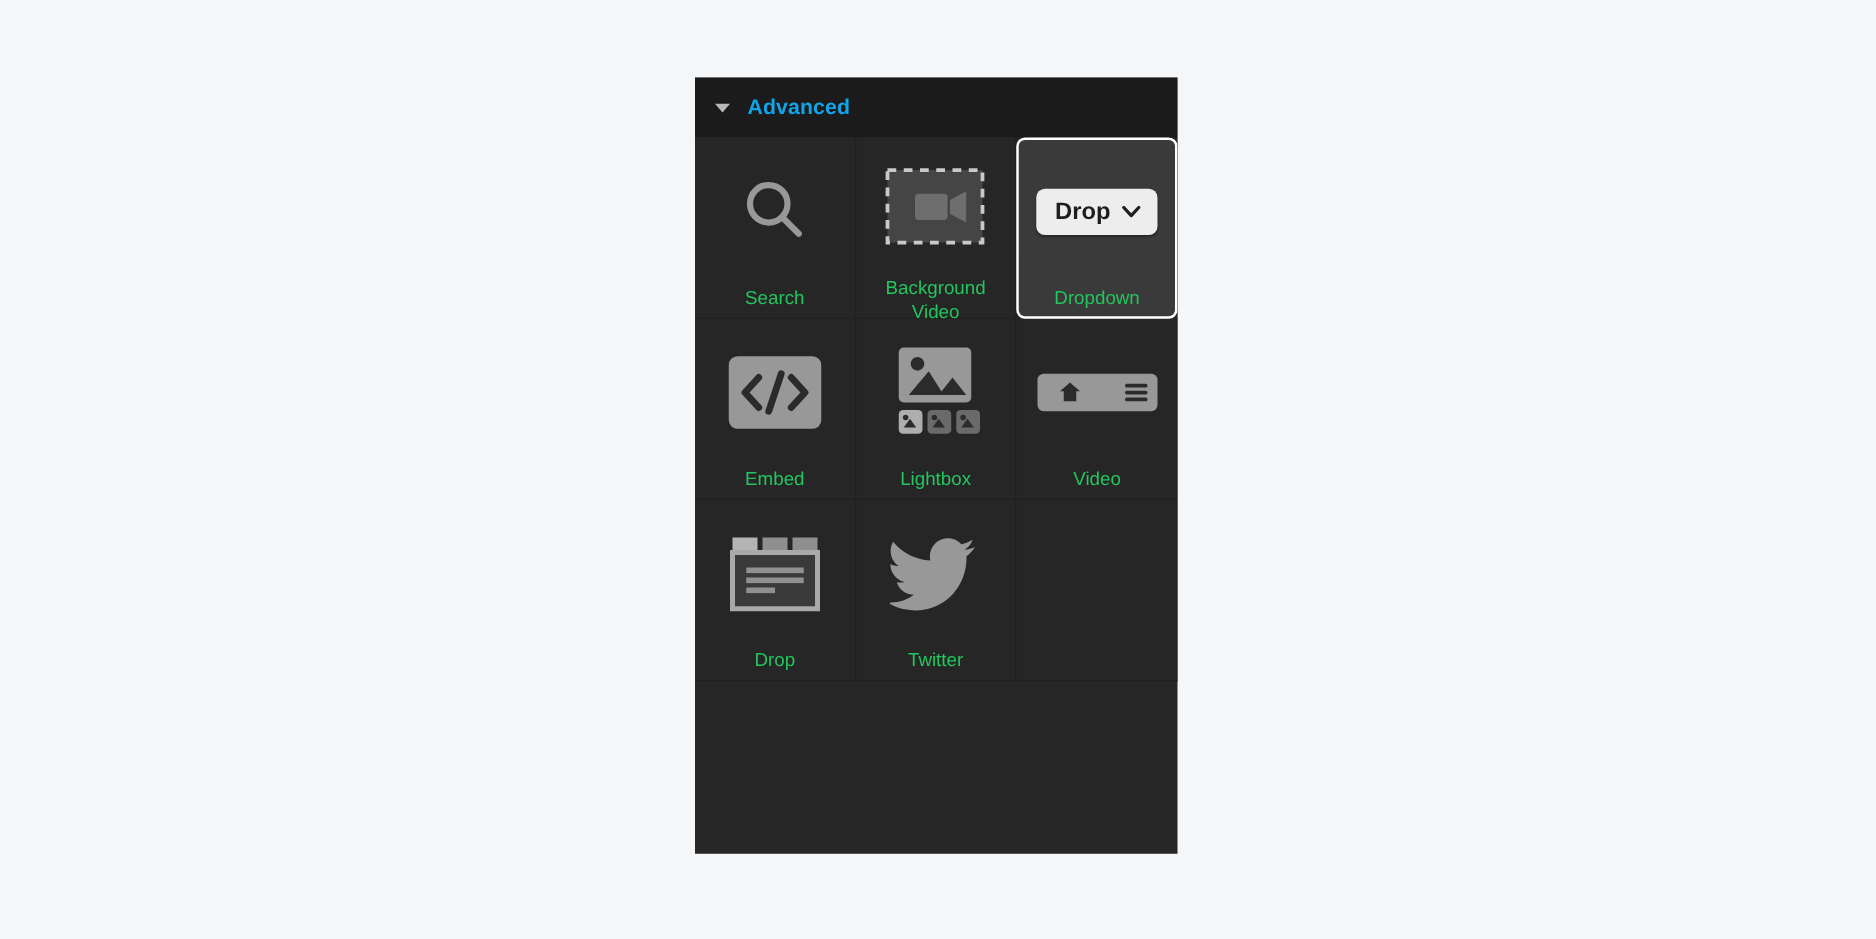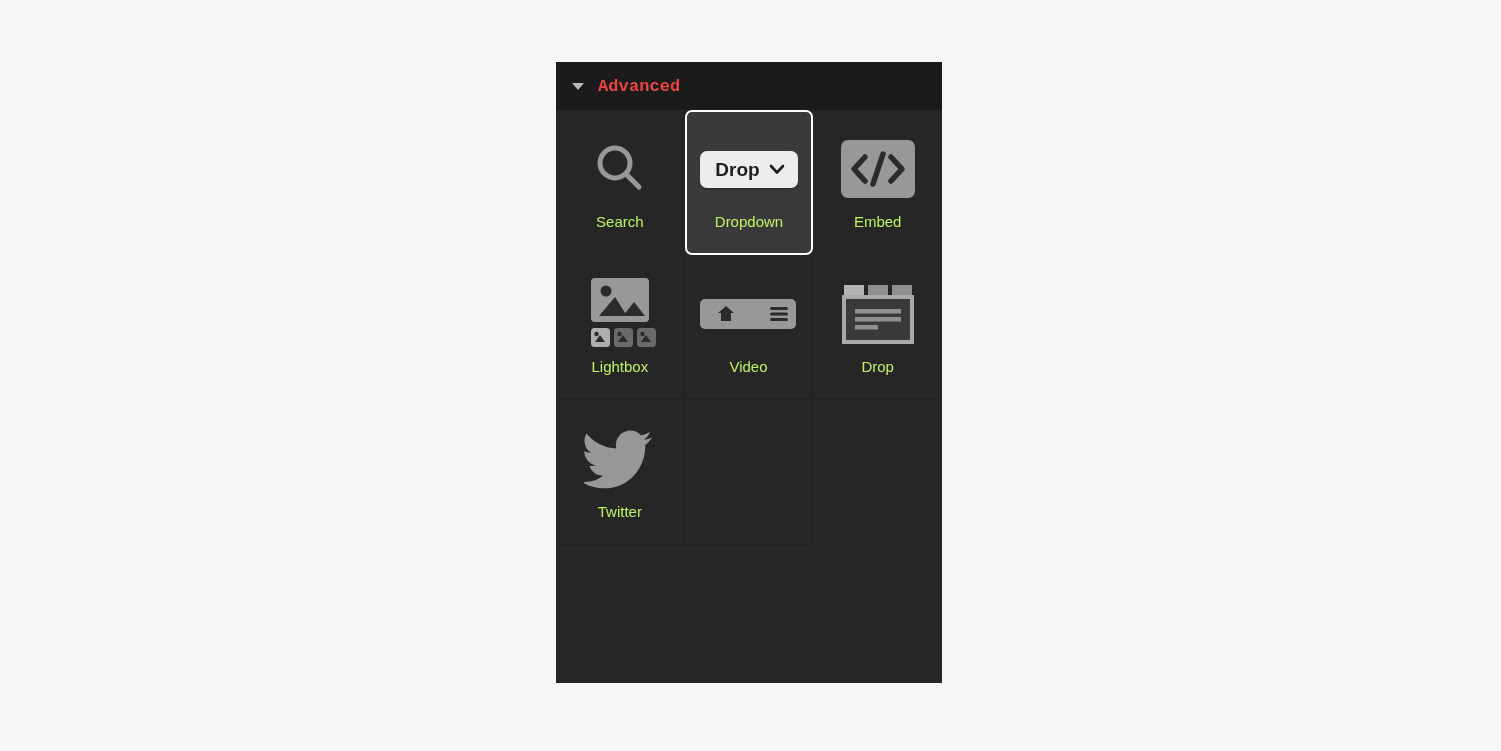--- a/index.html
+++ b/index.html
@@ -41,25 +41,24 @@
   #section-header .caret {
     width: 0;
     height: 0;
     border-left: 6px solid transparent;
     border-right: 6px solid transparent;
     border-top: 7px solid #b9b9b9;
     margin-right: 14px;
     flex: none;
   }
   #section-header .title {
-    color: #ef4444;
+    color: #0ea5e9;
     font-size: 17px;
     font-weight: bold;
     letter-spacing: 0.1px;
-    font-family: Liberation Mono, monospace;
   }
 
   
   #grid {
     display: grid;
     grid-template-columns: repeat(3, 1fr);
     grid-auto-rows: 145px;
     background: #262626;
   }
   .cell {
@@ -78,22 +77,22 @@
   .cell:nth-child(3n) { border-right: none; }
   .cell.empty { cursor: default; }
 
   .cell .icon-wrap {
     height: 78px;
     display: flex;
     align-items: center;
     justify-content: center;
   }
   .cell .label {
-    margin-top: 4px;
-    color: #bef264;
+    margin-top: 21px;
+    color: #22c55e;
     font-size: 15px;
     line-height: 19px;
     text-align: center;
     max-width: 110px;
   }
 
   
   .cell.selected {
     background: #3a3a3a;
     border: 2px solid #ffffff;
@@ -134,20 +133,31 @@
     <div class="cell">
       <div class="icon-wrap">
         <svg width="58" height="58" viewBox="0 0 58 58">
           <circle cx="24" cy="23" r="15" fill="none" stroke="#989898" stroke-width="5"></circle>
           <line x1="35" y1="34" x2="48" y2="47" stroke="#989898" stroke-width="5" stroke-linecap="round"></line>
         </svg>
       </div>
       <div class="label">Search</div>
     </div>
 
+    <div class="cell">
+      <div class="icon-wrap">
+        <svg width="82" height="70" viewBox="0 0 82 70">
+          <rect x="3" y="6" width="76" height="58" fill="#454545" stroke="#c9c9c9" stroke-width="3" stroke-dasharray="7 6"></rect>
+          <rect x="25" y="25" width="26" height="21" rx="3" fill="#6e6e6e"></rect>
+          <polygon points="53,30 66,23 66,48 53,41" fill="#6e6e6e"></polygon>
+        </svg>
+      </div>
+      <div class="label" style="white-space:pre-line">Background
+Video</div>
+    </div>
 
     <div class="cell selected">
       <div class="icon-wrap">
         <span class="drop-btn">
           <span class="txt">Drop</span>
           <svg width="16" height="11" viewBox="0 0 16 11">
             <polyline points="2,2 8,8.5 14,2" fill="none" stroke="#1e1e1e" stroke-width="2.6" stroke-linecap="round" stroke-linejoin="round"></polyline>
           </svg>
         </span>
       </div>

